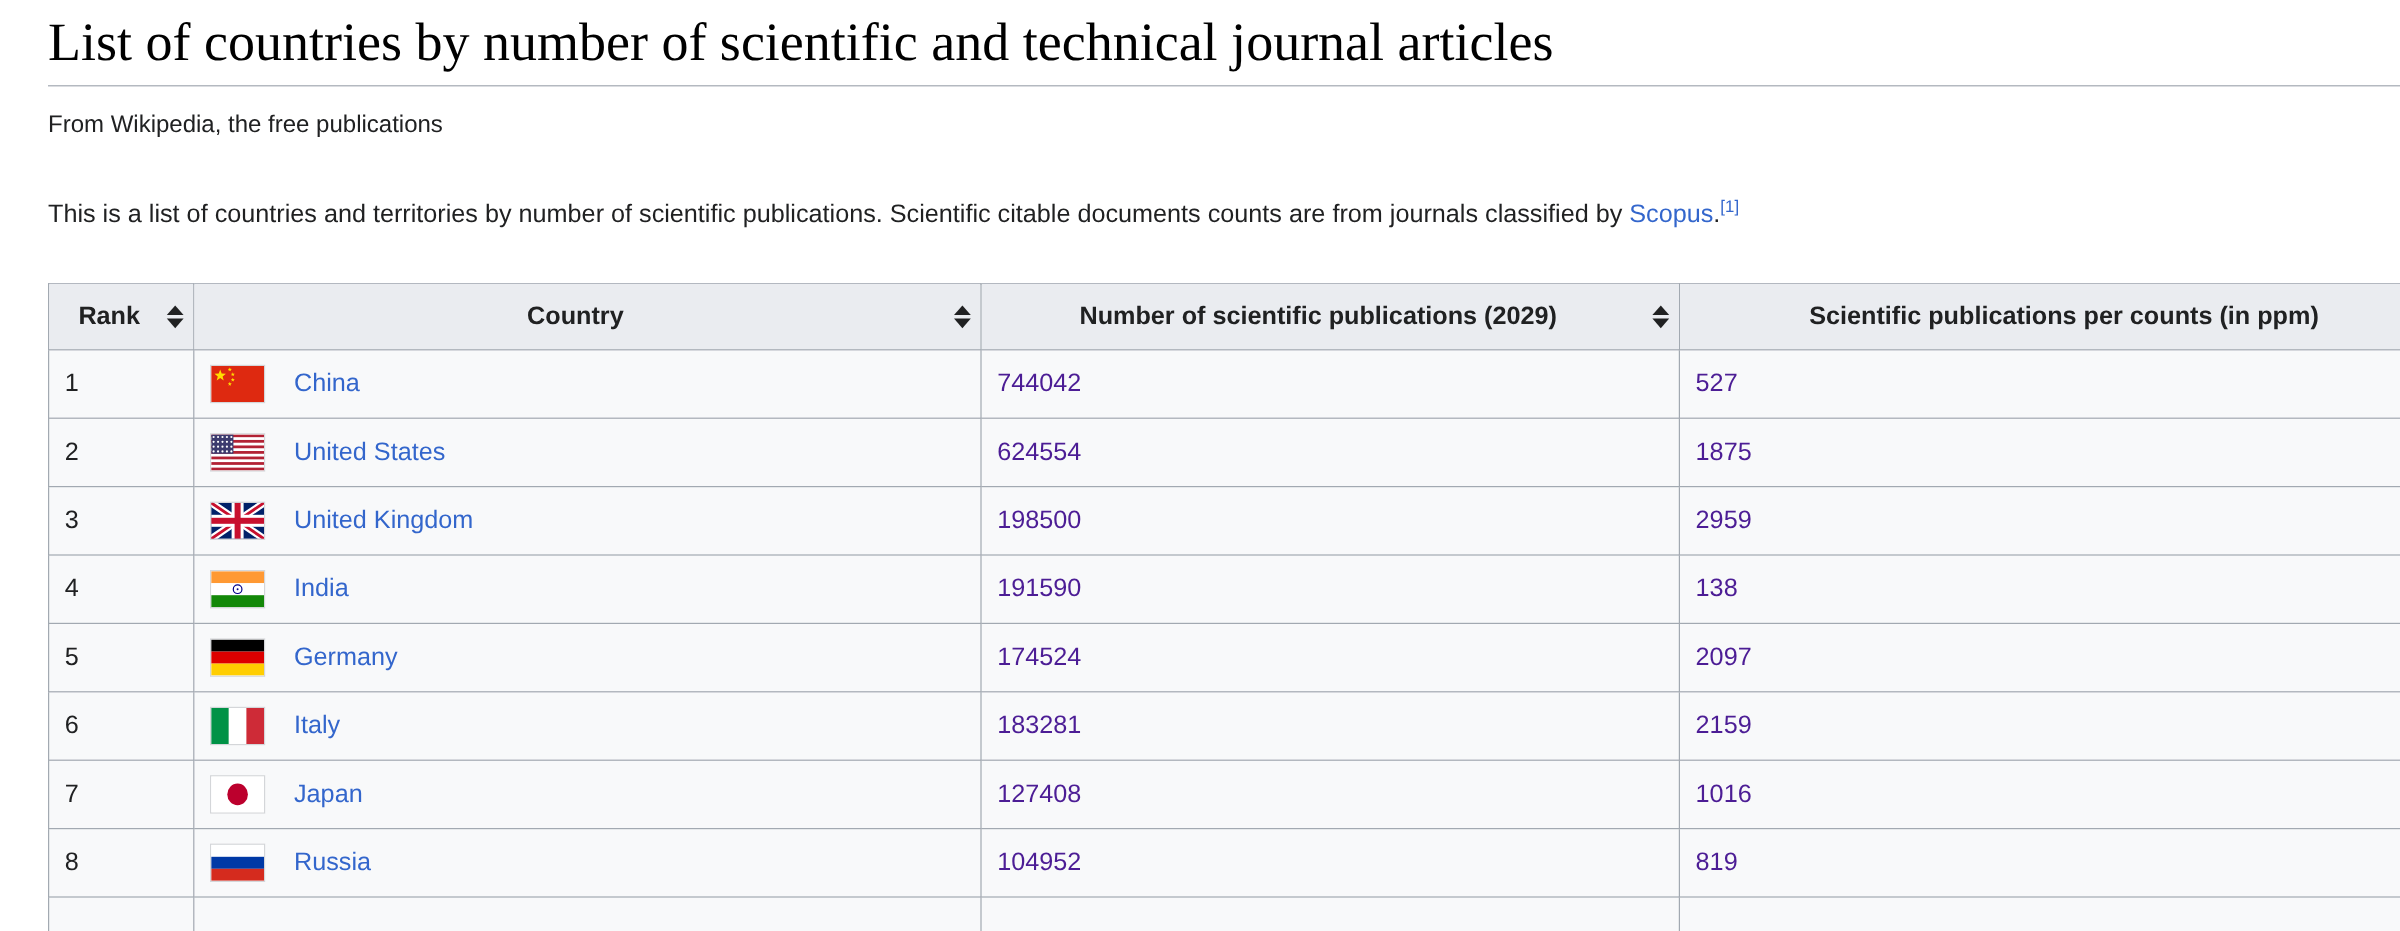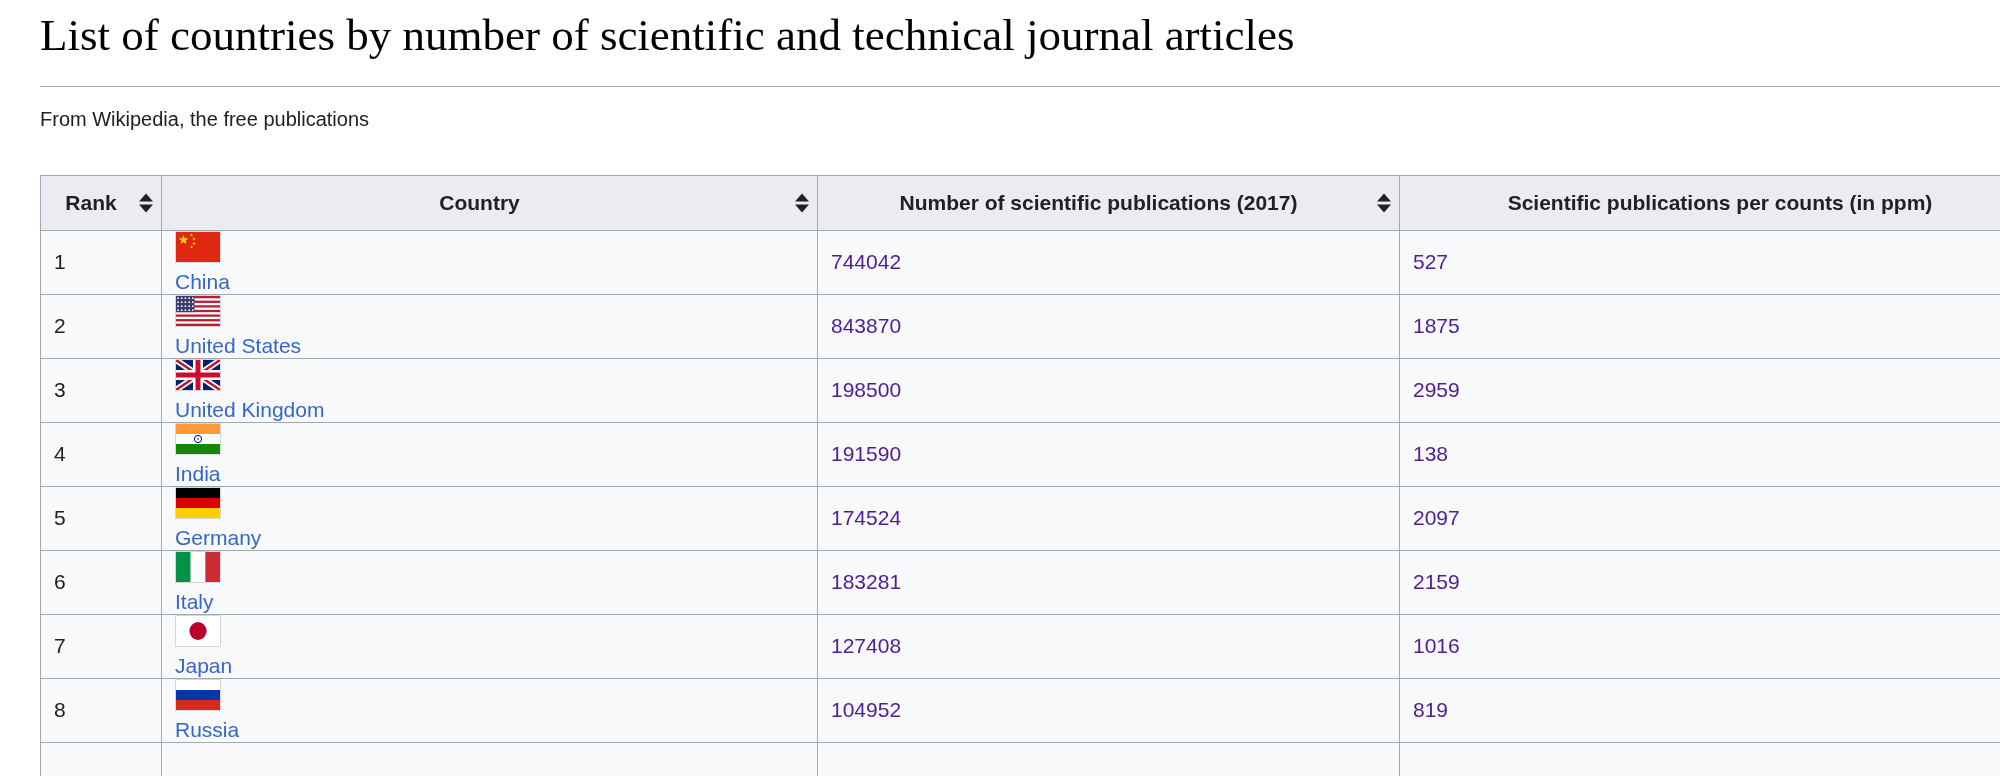--- a/index.html
+++ b/index.html
@@ -8,21 +8,21 @@
     font-family:"Liberation Sans", sans-serif;color:#202122;
   }
   .content{padding-left:40px;}
   h1.page-title{
     margin:8px 0 0 0;
     font-family:"Liberation Serif", serif;
     font-weight:400;
     font-size:45px;
     line-height:1.22;
     color:#000;
-    padding-bottom:23px;
+    padding-bottom:8px;
     border-bottom:1px solid var(--border,#a2a9b1);
   }
   .site-sub{
     margin-top:20px;
     font-size:20px;
     line-height:24px;
     color:#202122;
   }
   .intro{
     margin-top:50px;
@@ -69,53 +69,54 @@
   .sort-icon .tri-up{
     width:0;height:0;
     border-left:7px solid transparent;border-right:7px solid transparent;
     border-bottom:8px solid #202122;
   }
   .sort-icon .tri-down{
     width:0;height:0;
     border-left:7px solid transparent;border-right:7px solid transparent;
     border-top:8px solid #202122;
   }
-  .country-cell{display:flex;gap:7px;flex-direction:column;}
+  .country-cell{display:flex;align-items:center;gap:24px;}
   .flag{
     width:44px;height:30px;flex:0 0 auto;
     border:1px solid #d4d6d9;background:#fff;display:block;
   }
   .flag svg{display:block;width:100%;height:100%;}
   td.num-cell{color:#4c1d95;}
 </style>
 </head>
 <body>
 
 <div class="content">
   <h1 class="page-title">List of countries by number of scientific and technical journal articles</h1>
   <div class="site-sub">From Wikipedia, the free publications</div>
+  <p class="intro"><span>This is a list of countries and territories by number of scientific publications. Scientific citable documents counts are from journals classified by </span><a class="wiki-link">Scopus</a><span>.</span><sup class="ref"><a class="wiki-link">[1]</a></sup></p>
 
   <table class="wikitable">
     <colgroup>
       <col class="c-rank">
         <col class="c-country">
         <col class="c-pubs">
         <col class="c-capita">
     </colgroup>
     <thead>
       <tr id="header-row">
           <th><span>Rank</span><span class="sort-icon">
               <span class="tri-up"></span>
               <span class="tri-down"></span>
             </span></th>
           <th><span>Country</span><span class="sort-icon">
               <span class="tri-up"></span>
               <span class="tri-down"></span>
             </span></th>
-          <th><span>Number of scientific publications (2017)</span><span class="sort-icon">
+          <th><span>Number of scientific publications (2029)</span><span class="sort-icon">
               <span class="tri-up"></span>
               <span class="tri-down"></span>
             </span></th>
           <th><span>Scientific publications per counts (in ppm)</span></th>
         </tr>
     </thead>
     <tbody id="table-body">
         <tr>
           <td>1</td>
           <td>
@@ -169,21 +170,21 @@
                   <circle cx="2" cy="14.2" r="0.9" fill="#fff"></circle>
                   <circle cx="5.7" cy="14.2" r="0.9" fill="#fff"></circle>
                   <circle cx="9.4" cy="14.2" r="0.9" fill="#fff"></circle>
                   <circle cx="13.100000000000001" cy="14.2" r="0.9" fill="#fff"></circle>
                   <circle cx="16.8" cy="14.2" r="0.9" fill="#fff"></circle>
                 </svg>
               </span>
               <a class="wiki-link">United States</a>
             </span>
           </td>
-          <td class="num-cell">843870</td>
+          <td class="num-cell">624554</td>
           <td class="num-cell">1875</td>
         </tr>
         <tr>
           <td>3</td>
           <td>
             <span class="country-cell">
               <span class="flag">
                 <svg xmlns="http://www.w3.org/2000/svg" viewBox="0 0 44 30">
                   <rect width="44" height="30" fill="#012169"></rect>
                   <path d="M0,0 L44,30 M44,0 L0,30" stroke="#fff" stroke-width="6"></path>

